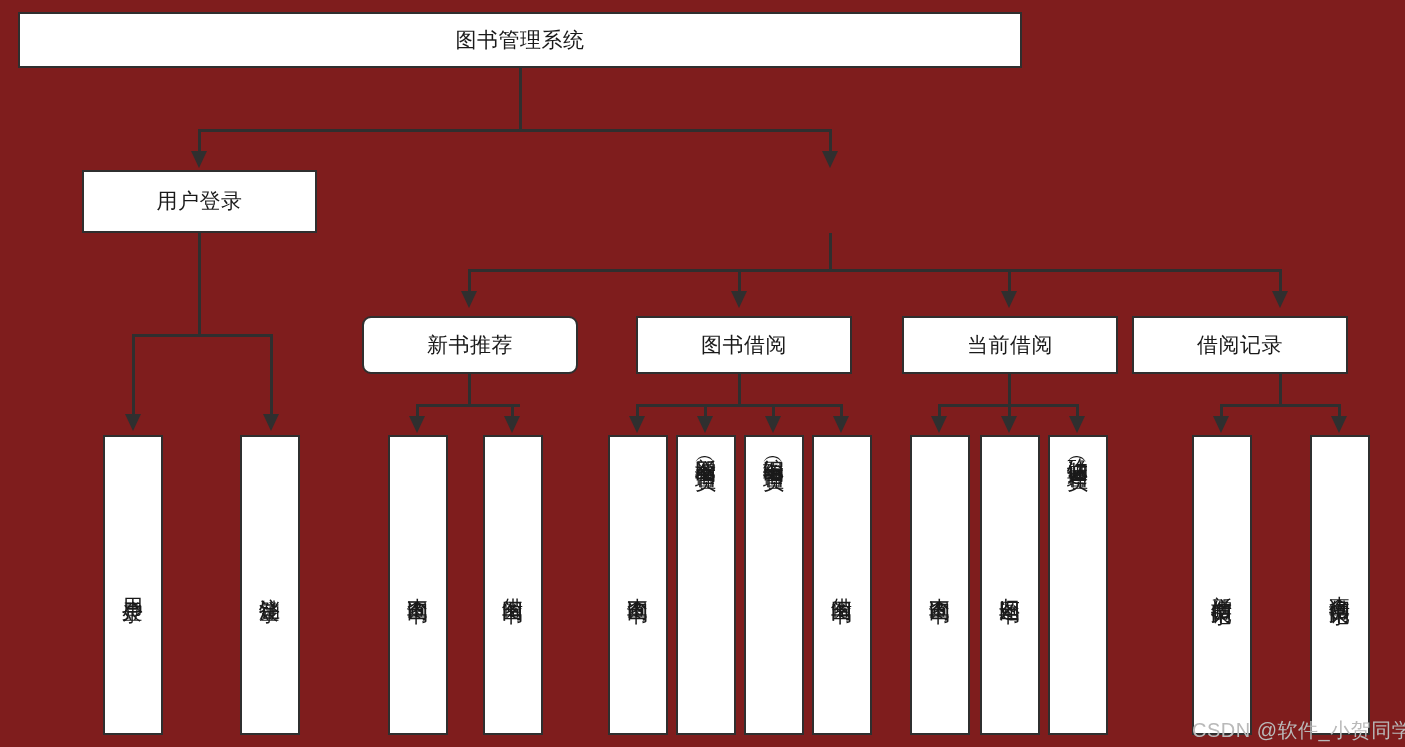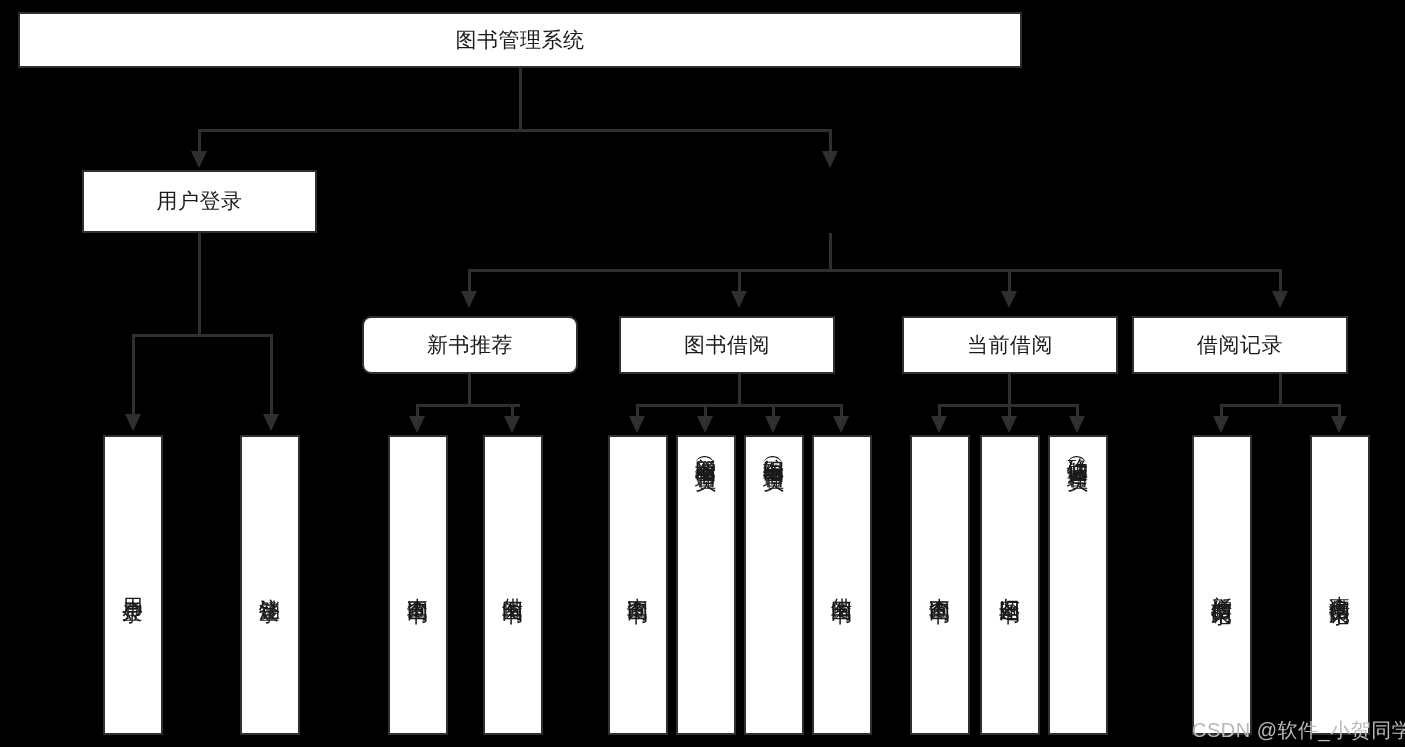--- a/index.html
+++ b/index.html
@@ -4,21 +4,21 @@
 <style>
   html,body{margin:0;padding:0;background:#ffffff;}
   body{
     font-family:"Liberation Sans","DejaVu Sans",sans-serif;
     -webkit-font-smoothing:antialiased;
   }
   #canvas{
     position:relative;
     width:1405px;
     height:747px;
-    background:#000000;
+    background:#7f1d1d;
     overflow:hidden;
   }
 
   
   .node{
     position:absolute;
     box-sizing:border-box;
     background:#ffffff;
     border:2.5px solid #2f2f2f;
     display:flex;
@@ -132,21 +132,21 @@
 
   <div class="vline" style="left:1008px;top:269px;height:24px;"></div>
   <div class="arrow" style="left:1001px;top:291px;"></div>
 
   <div class="vline" style="left:1279px;top:269px;height:24px;"></div>
   <div class="arrow" style="left:1272px;top:291px;"></div>
 
   <div class="node horiz" style="left:362px;top:316px;width:216px;height:58px;border-radius:9px;">
     <span class="label">新书推荐</span>
   </div>
-  <div class="node horiz" style="left:619px;top:316px;width:216px;height:58px;">
+  <div class="node horiz" style="left:636px;top:316px;width:216px;height:58px;">
     <span class="label">图书借阅</span>
   </div>
   <div class="node horiz" style="left:902px;top:316px;width:216px;height:58px;">
     <span class="label">当前借阅</span>
   </div>
   <div class="node horiz" style="left:1132px;top:316px;width:216px;height:58px;">
     <span class="label">借阅记录</span>
   </div>
 
   <div class="vline" style="left:468px;top:374px;height:32px;"></div>

